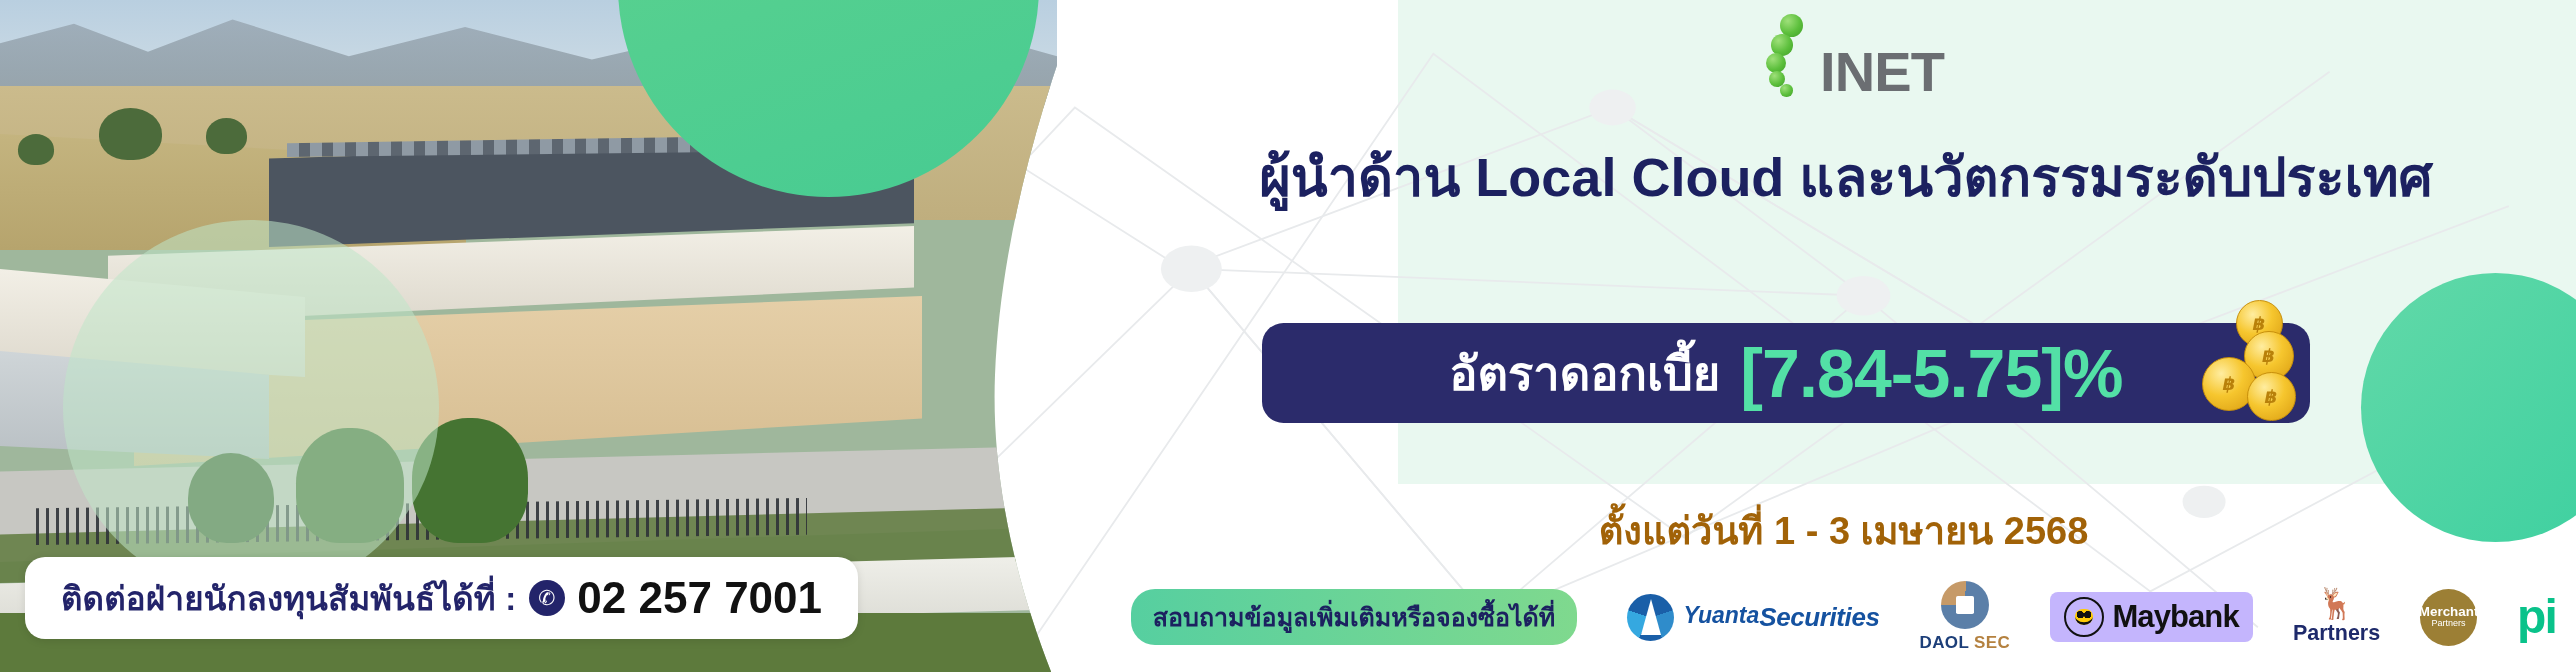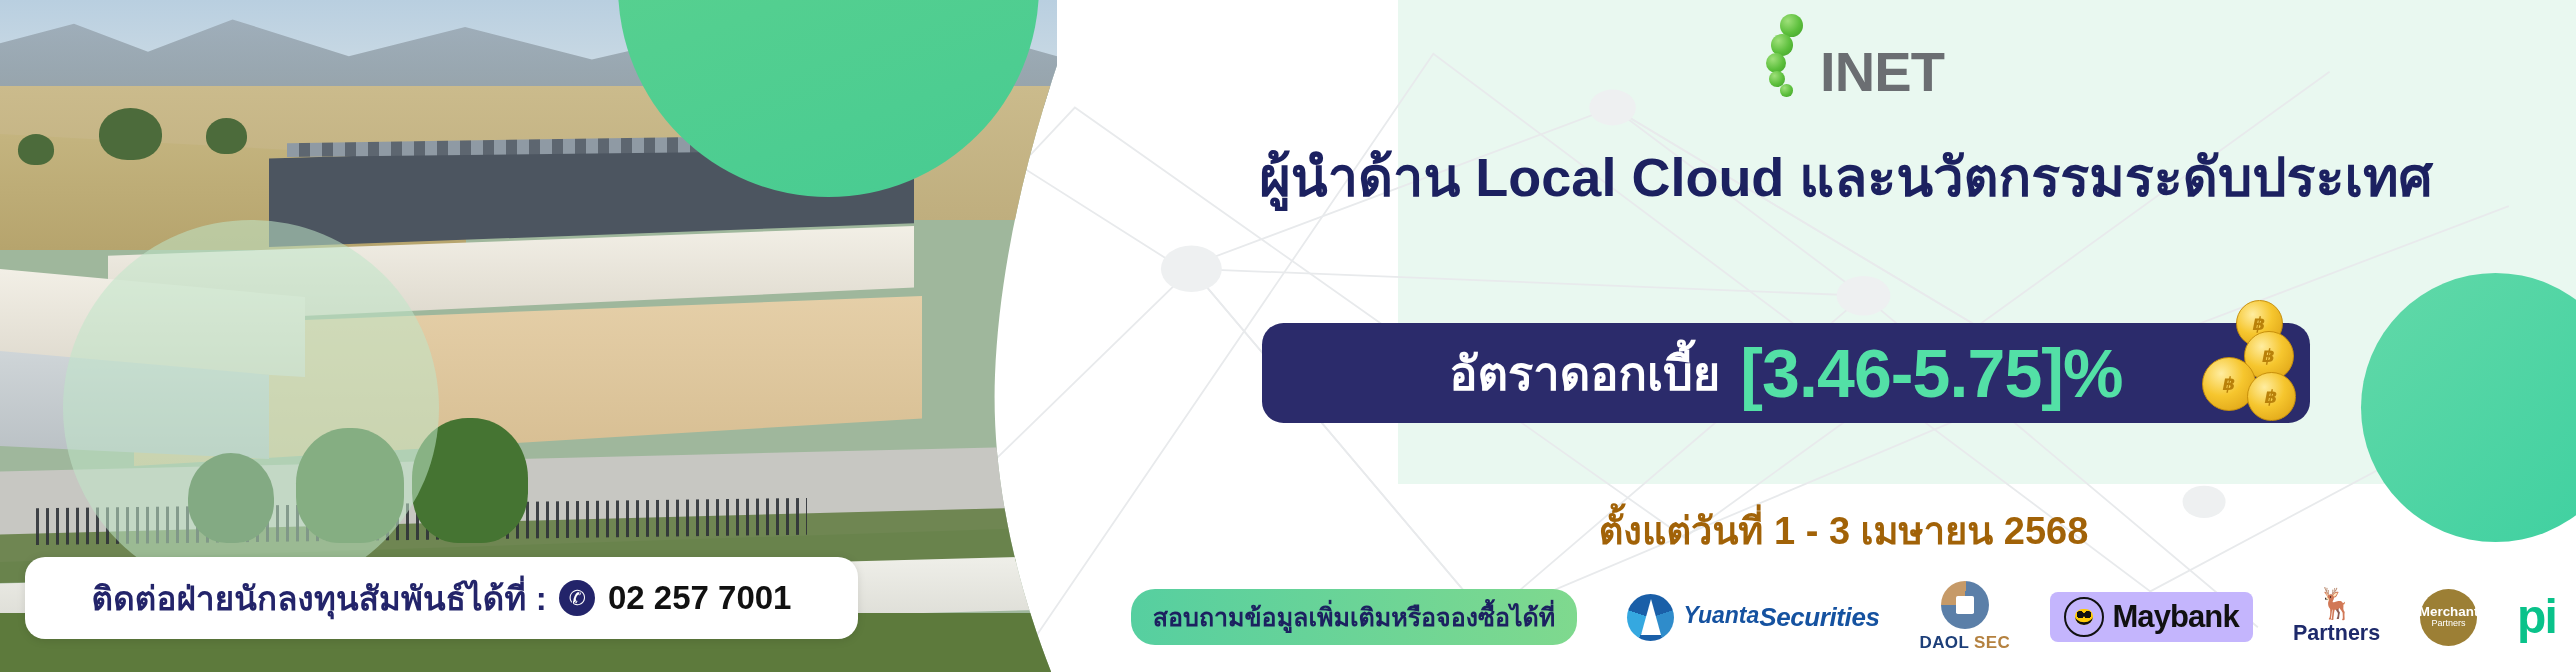--- a/index.html
+++ b/index.html
@@ -48,21 +48,21 @@
   .ph-lowwall{position:absolute;background:linear-gradient(#efefe9,#d9d9d2);}
   .ph-vent{position:absolute;background:repeating-linear-gradient(90deg,#8f9aa4 0 12.5px,#5d6670 12.5px 23px);}
 
   
   .contact-box{position:absolute;left:25px;top:557px;width:833px;height:82px;background:#fff;
                border-radius:20px;display:flex;align-items:center;justify-content:center;gap:12.5px;
                box-shadow:0 1.8px 9px rgba(0,0,0,.10);}
   .contact-text{font-size:33px;font-weight:700;color:#23246a;letter-spacing:0.2px;white-space:nowrap;}
   .phone-dot{width:36px;height:36px;border-radius:50%;background:#23246a;display:flex;
              align-items:center;justify-content:center;color:#fff;font-size:20.6px;line-height:1;}
-  .contact-num{font-size:33px;font-weight:700;color:#111;white-space:nowrap;}
+  .contact-num{font-size:44px;font-weight:700;color:#111;white-space:nowrap;}
 
   
   .content{position:absolute;left:1111px;top:0;width:1465px;height:500px;}
 
   .logo-row{position:absolute;right:632px;top:14.3px;display:flex;align-items:flex-end;gap:9px;}
   .logo-dots{position:relative;width:47px;height:82px;}
   .logo-dots i{position:absolute;border-radius:50%;
                background:radial-gradient(circle at 34% 30%,#9fe07a 0%,#5cbf3c 55%,#3f9e27 100%);display:block;}
   .logo-word{font-size:56px;font-weight:800;color:#6b6e72;letter-spacing:-0.9px;line-height:.88;
              font-family:"Liberation Sans",sans-serif;}
@@ -217,21 +217,21 @@
         <i style="left:5.4px;top:57px;width:16px;height:16px;"></i>
         <i style="left:16px;top:70px;width:12.5px;height:12.5px;"></i>
       </span>
       <span class="logo-word">INET</span>
     </div>
 
     <div class="headline">ผู้นำด้าน Local Cloud และนวัตกรรมระดับประเทศ</div>
 
     <div class="rate-box">
       <span class="rate-label">อัตราดอกเบี้ย</span>
-      <span class="rate-value">[3.46-5.75]%</span>
+      <span class="rate-value">[7.84-5.75]%</span>
       <span class="coins">
         <i class="coin" style="left:39px;top:0px;width:45px;height:45px;">
             <span>฿</span>
           </i>
         <i class="coin" style="left:47px;top:30.5px;width:48px;height:48px;">
             <span>฿</span>
           </i>
         <i class="coin" style="left:5.4px;top:57px;width:52px;height:52px;">
             <span>฿</span>
           </i>

